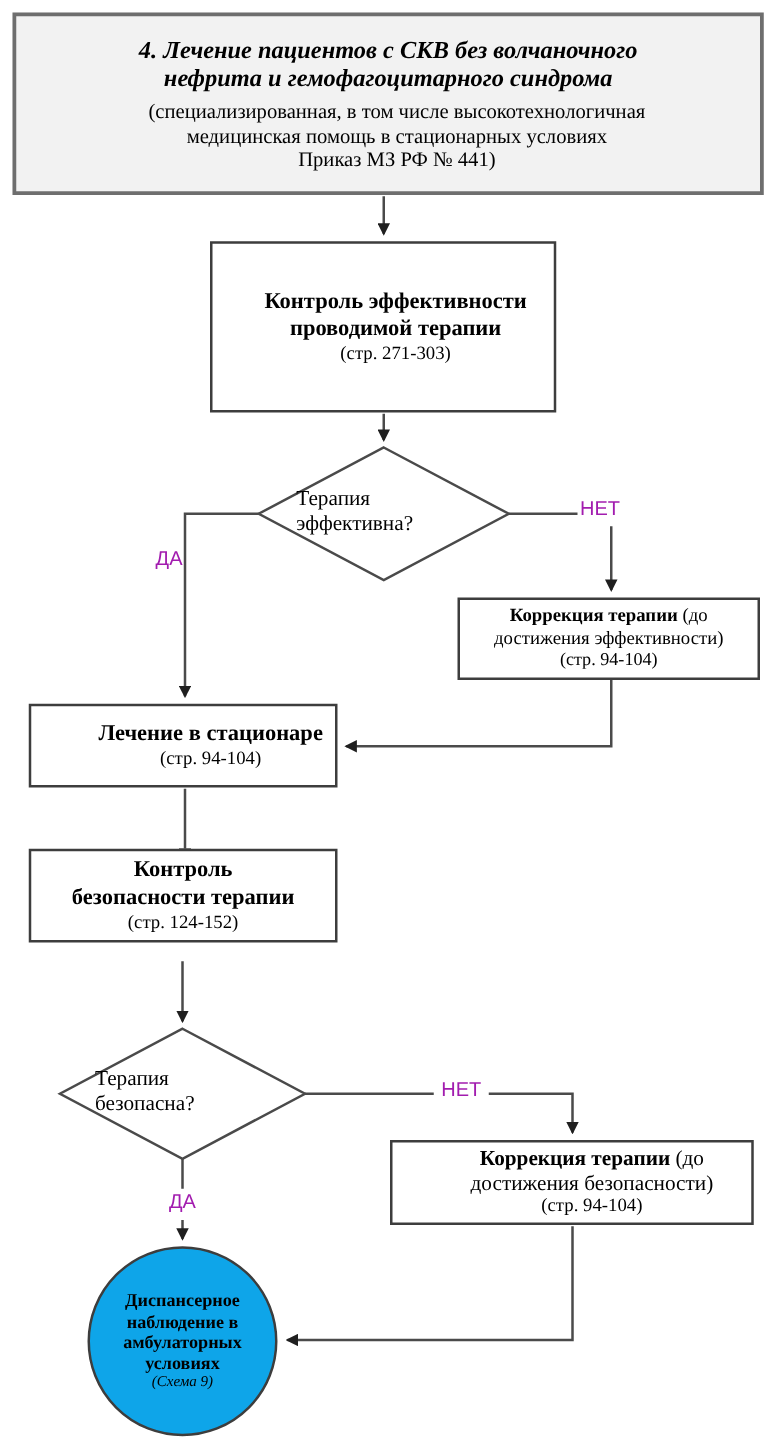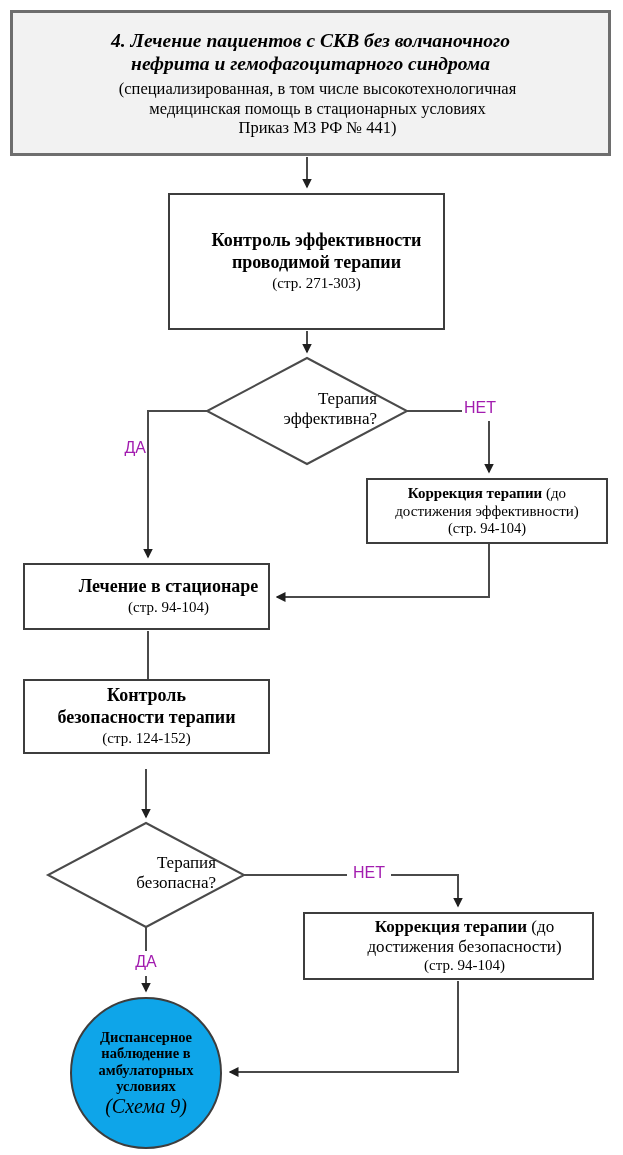--- a/index.html
+++ b/index.html
@@ -23,47 +23,47 @@
   .t-sub span{display:block;margin-left:14px;}
   #control-eff{left:168px;top:193px;width:277px;height:137px;padding-left:20px;}
   .b-title{font-weight:bold;font-size:18px;line-height:1.22;}
   .b-title span{display:block;}
   .pages{font-size:15px;line-height:1.25;}
   #inpatient{left:23px;top:563px;width:247px;height:67px;padding-left:44px;}
   #control-safety{left:23px;top:679px;width:247px;height:75px;}
   #correction-eff{left:366px;top:478px;width:242px;height:66px;}
   #correction-eff .corr-text{font-size:15px;line-height:1.16;width:208px;}
   #correction-eff .pages{font-size:14.5px;line-height:1.16;}
-  #correction-safety{left:303px;top:912px;width:291px;height:68px;padding-left:32px;}
+  #correction-safety{left:312px;top:912px;width:291px;height:68px;padding-left:32px;}
   #correction-safety .corr-text{font-size:17px;line-height:1.18;width:254px;}
   #correction-safety .pages{font-size:15px;line-height:1.18;}
   .corr-text .bold{font-weight:bold;}
   .diamond-text{
-    position:absolute;text-align:right;font-size:17px;line-height:1.2;z-index:2;
+    position:absolute;text-align:left;font-size:17px;line-height:1.2;z-index:2;
   }
   .diamond-text span{display:block;}
   #dq1{left:237px;top:389px;width:140px;}
   #dq2{left:76px;top:853px;width:140px;}
   .edge-label{
     position:absolute;font-family:"Liberation Sans","DejaVu Sans",sans-serif;
     font-size:16px;z-index:2;color:#a21caf;
   }
   #lbl-yes1{left:102px;top:439px;width:44px;text-align:right;}
   #lbl-no1{left:464px;top:399px;width:44px;text-align:left;}
   #lbl-no2{left:347px;top:864px;width:44px;text-align:center;background:#fff;}
   #lbl-yes2{left:124px;top:953px;width:44px;text-align:center;background:#fff;}
   .terminal{
     position:absolute;left:70px;top:997px;width:152px;height:152px;border-radius:50%;
     box-sizing:border-box;background:#0ea5e9;border:2px solid #3d3d3d;
     display:flex;flex-direction:column;justify-content:center;align-items:center;
     text-align:center;z-index:2;padding:0 6px;
   }
   .c-line{font-weight:bold;font-size:14.5px;line-height:1.14;}
   .c-line span{display:block;}
-  .c-scheme{font-style:italic;font-size:20px;line-height:1.14;}
+  .c-scheme{font-style:italic;font-size:12px;line-height:1.14;}
 </style>
 </head>
 <body>
 
 <div class="stage">
 
   <svg class="wires" viewBox="0 0 623 1155" xmlns="http://www.w3.org/2000/svg">
     <defs>
       <marker id="arr" markerWidth="10" markerHeight="10" refX="8.5" refY="5" orient="auto" markerUnits="userSpaceOnUse">
         <path d="M0,0 L10,5 L0,10 z" fill="#1f1f1f"></path>

